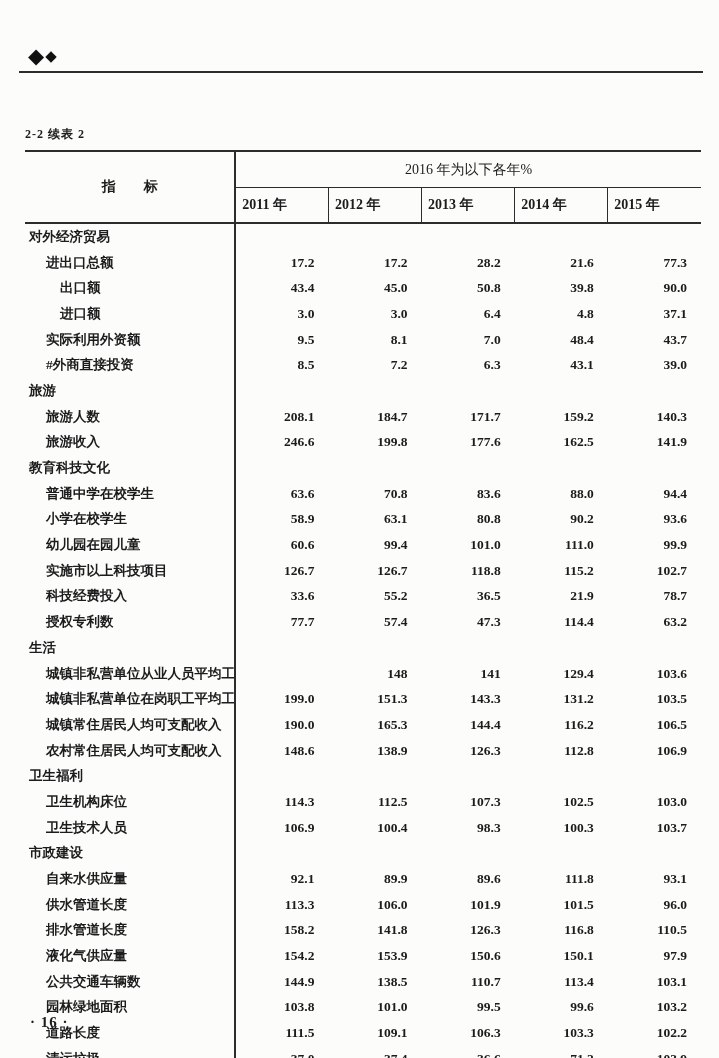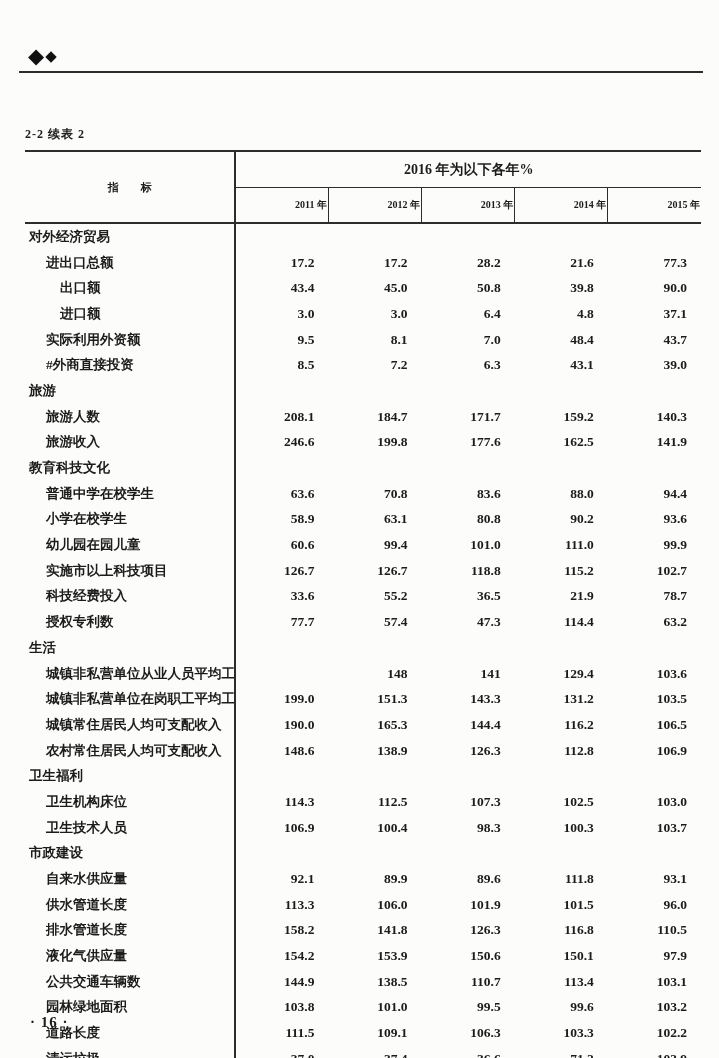--- a/index.html
+++ b/index.html
@@ -50,34 +50,34 @@
     border-top: 2px solid #2c2c2c;
     border-bottom: 3px solid #2c2c2c;
     font-size: 13.5px;
   }
   .stat-table col.c-label { width: 210px; }
   .stat-table col.c-year  { width: 93px; }
 
   .indicator-head {
     border-right: 2px solid #2c2c2c;
     border-bottom: 2.5px solid #2c2c2c;
-    font-size: 11px; font-weight: 700;
+    font-size: 14px; font-weight: 700;
     text-align: center; vertical-align: middle;
   }
   .span-head {
     height: 33px;
     border-bottom: 1.5px solid #2c2c2c;
-    font-size: 14px; font-weight: 700;
+    font-size: 14px; font-weight: 400;
     text-align: center; vertical-align: middle;
   }
   .year-head {
     height: 32px;
     border-bottom: 2.5px solid #2c2c2c;
-    font-size: 10px; font-weight: 600;
-    text-align: right; vertical-align: middle; padding-left: 6px;
+    font-size: 14px; font-weight: 600;
+    text-align: left; vertical-align: middle; padding-left: 6px;
   }
   .year-head + .year-head { border-left: 1.5px solid #2c2c2c; }
 
   .stat-table tbody td { height: 23.7px; vertical-align: middle; }
   .label-cell {
     border-right: 2px solid #2c2c2c;
     font-weight: 600;
     white-space: nowrap; overflow: hidden;
   }
   .indent-0 { padding-left: 4px; margin-left: 20px; }

